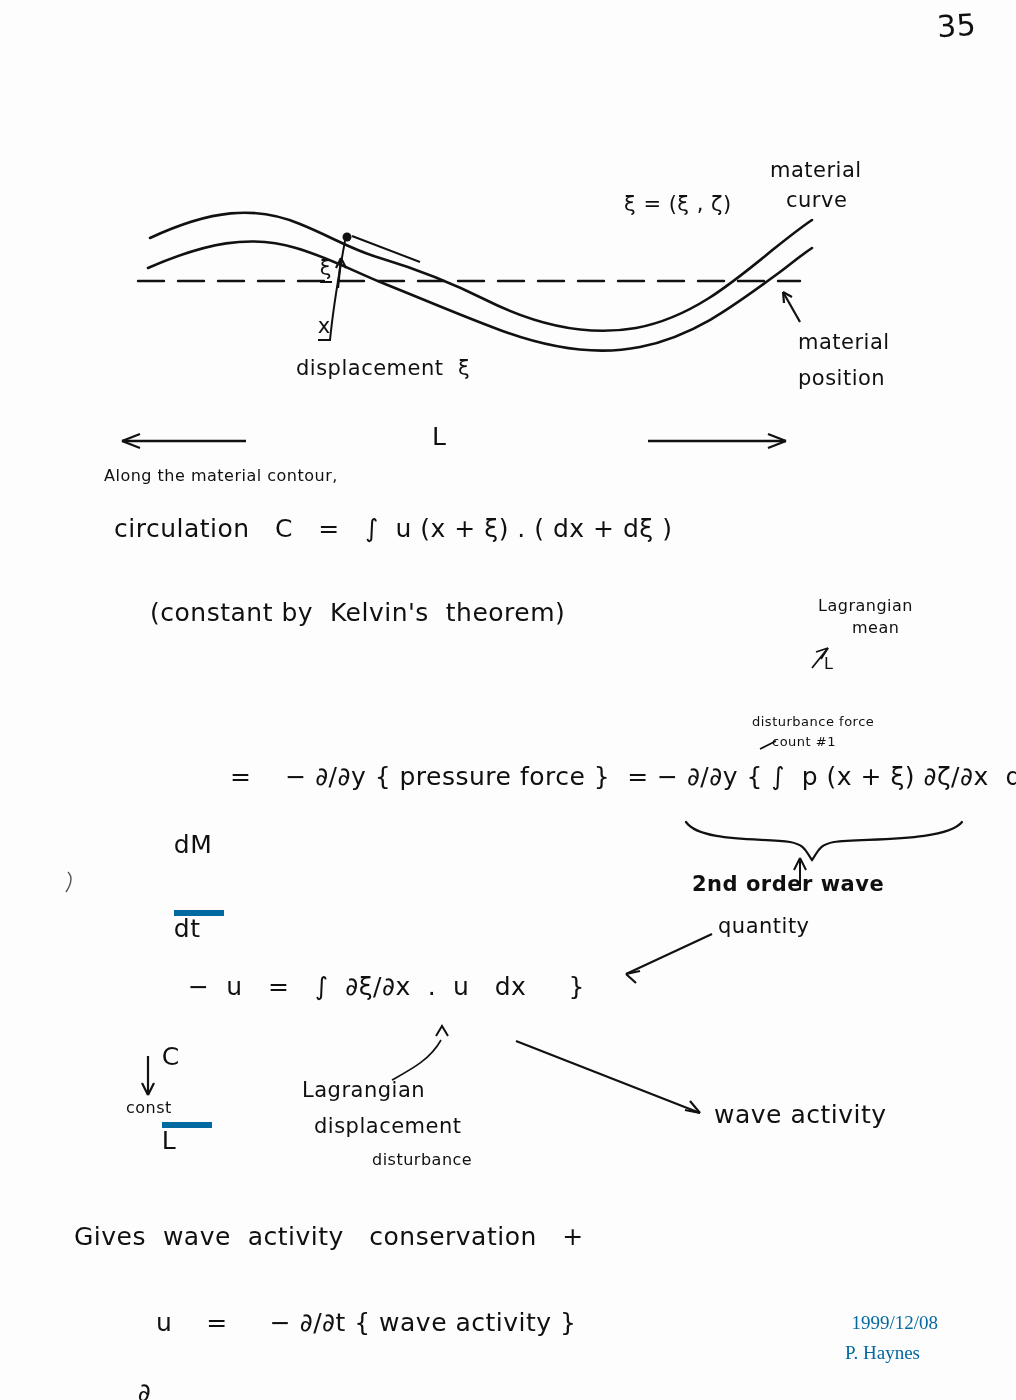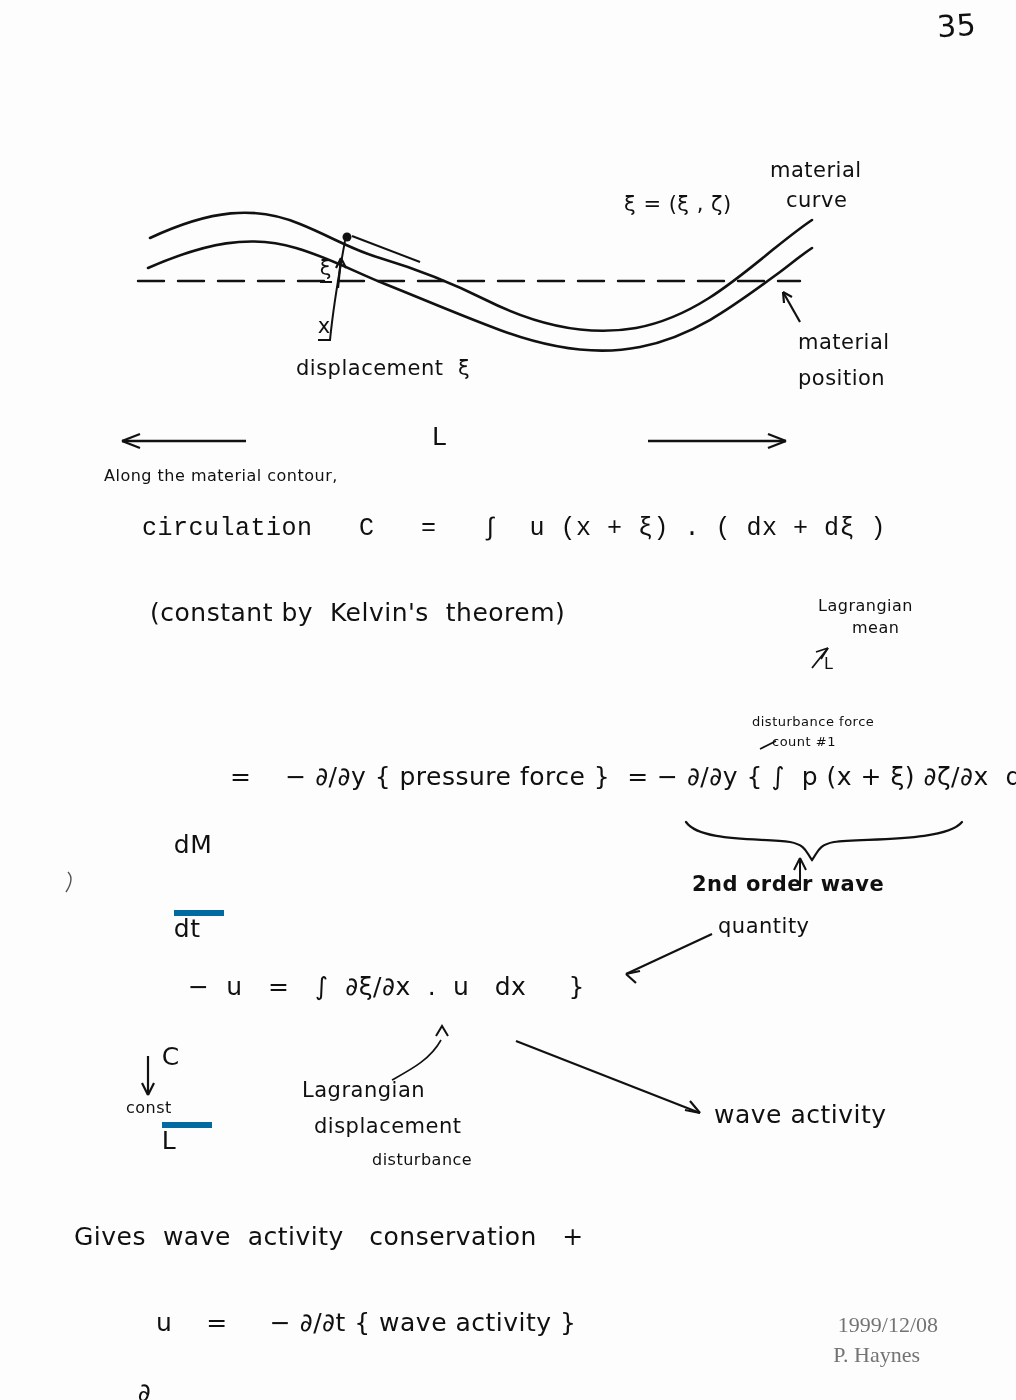--- a/index.html
+++ b/index.html
@@ -33,22 +33,22 @@
     transform: rotate(-4deg);
   }
   .big { font-size: 25px; }
   .mid { font-size: 21px; }
   .sml { font-size: 16px; }
   .xsml { font-size: 13px; }
   .stamp {
     position: absolute;
     right: 78px;
     font-family: "Liberation Serif", serif;
-    font-size: 22px;
-    color: #737373;
+    font-size: 19px;
+    color: #0369a1;
   }
   svg.overlay {
     position: absolute;
     left: 0;
     top: 0;
     width: 1016px;
     height: 1400px;
     pointer-events: none;
   }
   .under {
@@ -141,21 +141,21 @@
 
   <div class="hand mid" style="left:296px; top:356px;">displacement  ξ</div>
 
   <div class="hand mid" style="left:798px; top:330px;">material</div>
   <div class="hand mid" style="left:798px; top:366px;">position</div>
 
   <div class="hand big" style="left:432px; top:422px;">L</div>
 
   <div class="hand sml" style="left:104px; top:466px;">Along the material contour,</div>
 
-  <div class="hand big" style="left:142px; top:514px;font-family:Liberation Mono, monospace;">circulation   C   =   ∫  u (x + ξ) . ( dx + dξ )</div>
+  <div class="hand big" style="left:114px; top:514px;">circulation   C   =   ∫  u (x + ξ) . ( dx + dξ )</div>
 
   <div class="hand big" style="left:150px; top:598px;">(constant by  Kelvin's  theorem)</div>
 
   <div class="hand sml" style="left:818px; top:596px;">Lagrangian</div>
   <div class="hand sml" style="left:852px; top:618px;">mean</div>
 
   <div class="hand sml" style="left:824px; top:654px;">L</div>
 
   <div class="hand xsml" style="left:752px; top:714px;">disturbance force</div>
   <div class="hand xsml" style="left:772px; top:734px;">count #1</div>

